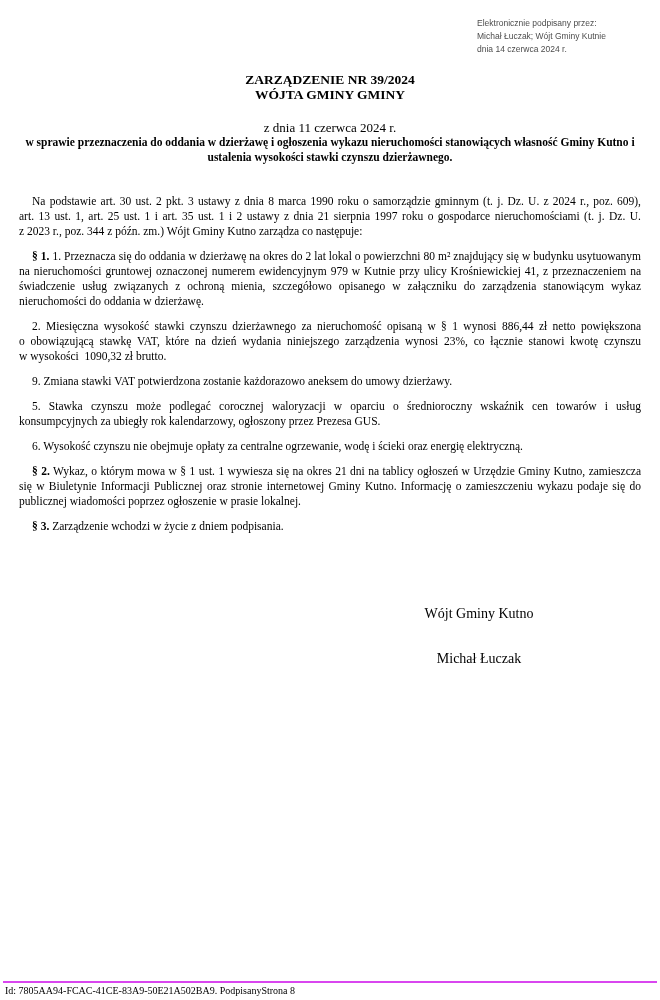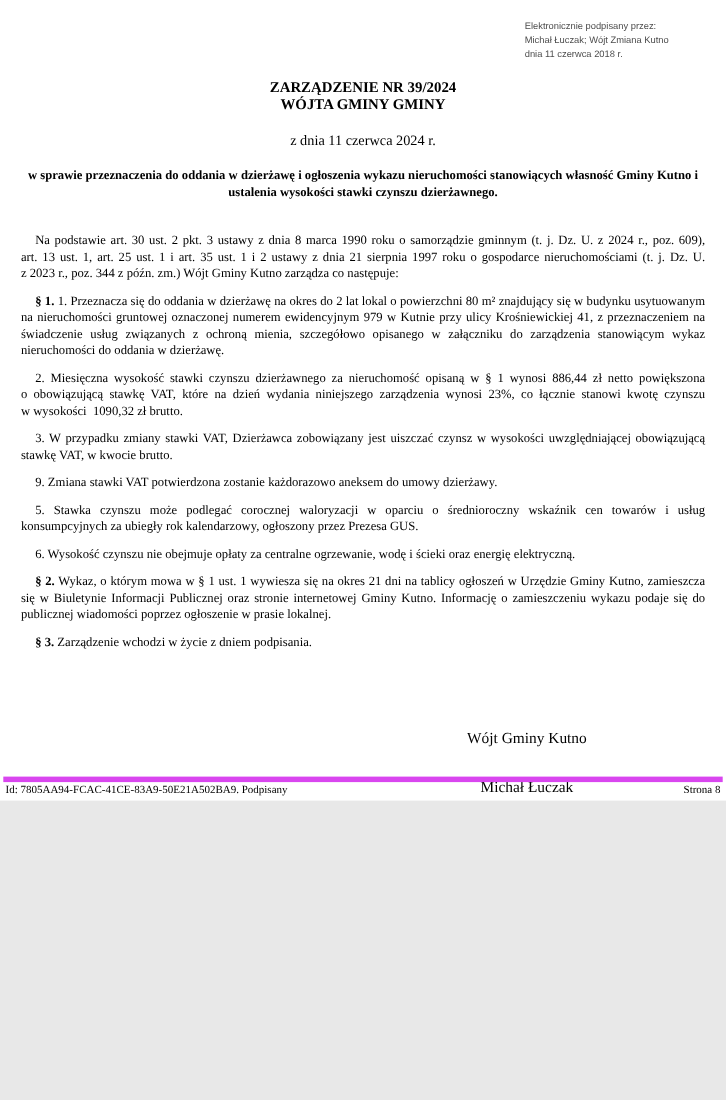--- a/index.html
+++ b/index.html
@@ -3,21 +3,21 @@
 <meta charset="utf-8">
 <style>
   html, body {
     margin: 0;
     padding: 0;
     background: #e8e8e8;
   }
   .page {
     position: relative;
     width: 660px;
-    height: 728px;
+    height: 1000px;
     margin: 0 auto;
     background: #ffffff;
     color: #000000;
     font-family: "Liberation Serif", "DejaVu Serif", serif;
     overflow: hidden;
     box-sizing: border-box;
     padding: 72px 19px 0 19px;
   }
   .stamp {
     position: absolute;
@@ -35,21 +35,20 @@
     font-weight: bold;
     line-height: 15px;
   }
   .date-line {
     margin-top: 18px;
     text-align: center;
     font-size: 13px;
     line-height: 15px;
   }
   .subject {
-    margin-top: 18px;
     text-align: center;
     font-size: 11.5px;
     font-weight: bold;
     line-height: 15px;
   }
   .body {
     margin-top: 29px;
     font-size: 11.5px;
     line-height: 15px;
   }
@@ -69,53 +68,52 @@
   }
   .sig-name {
     margin-top: 30px;
     font-weight: normal;
   }
   .footer {
     position: absolute;
     left: 3px;
     right: 3px;
     bottom: 3px;
-    border-top: 5px solid #d946ef;
+    border-top: 2px solid #d946ef;
     padding: 2px 2px 0 2px;
     display: flex;
-    justify-content: space-between;
+    justify-content: flex-start;
     font-size: 10px;
     line-height: 12px;
   }
 </style>
 </head>
 <body>
 
 <div class="page">
 
   <div class="stamp">
     <div>Elektronicznie podpisany przez:</div>
-    <div>Michał Łuczak; Wójt Zmiana Kutno</div>
-    <div>dnia 11 czerwca 2018 r.</div>
+    <div>Michał Łuczak; Wójt Gminy Kutnie</div>
+    <div>dnia 14 czerwca 2024 r.</div>
   </div>
 
   <h1 class="title">
     <span>ZARZĄDZENIE NR 39/2024</span><br>
     <span>WÓJTA GMINY GMINY</span>
   </h1>
 
   <div class="date-line">z dnia 11 czerwca 2024 r.</div>
 
   <div class="subject">w sprawie przeznaczenia do oddania w dzierżawę i ogłoszenia wykazu nieruchomości stanowiących własność Gminy Kutno i ustalenia wysokości stawki czynszu dzierżawnego.</div>
 
   <div class="body">
     <p><b></b><span>Na podstawie art.&nbsp;30&nbsp;ust.&nbsp;2&nbsp;pkt.&nbsp;3&nbsp;ustawy z&nbsp;dnia 8&nbsp;marca 1990&nbsp;roku o&nbsp;samorządzie gminnym (t.&nbsp;j. Dz.&nbsp;U. z&nbsp;2024&nbsp;r., poz.&nbsp;609), art.&nbsp;13&nbsp;ust.&nbsp;1, art.&nbsp;25&nbsp;ust.&nbsp;1&nbsp;i&nbsp;art.&nbsp;35&nbsp;ust.&nbsp;1&nbsp;i&nbsp;2 ustawy z&nbsp;dnia 21&nbsp;sierpnia 1997&nbsp;roku o&nbsp;gospodarce nieruchomościami (t.&nbsp;j. Dz.&nbsp;U. z&nbsp;2023&nbsp;r., poz.&nbsp;344&nbsp;z&nbsp;późn. zm.) Wójt Gminy Kutno zarządza co następuje:</span></p>
     <p><b>§ 1.</b><span> 1. Przeznacza się do oddania w dzierżawę na okres do 2&nbsp;lat lokal o&nbsp;powierzchni 80&nbsp;m² znajdujący się w&nbsp;budynku usytuowanym na nieruchomości gruntowej oznaczonej numerem ewidencyjnym 979 w&nbsp;Kutnie przy ulicy Krośniewickiej 41, z&nbsp;przeznaczeniem na świadczenie usług związanych z&nbsp;ochroną mienia, szczegółowo opisanego w&nbsp;załączniku do zarządzenia stanowiącym wykaz nieruchomości do oddania w&nbsp;dzierżawę.</span></p>
     <p><b></b><span>2. Miesięczna wysokość stawki czynszu dzierżawnego za nieruchomość opisaną w&nbsp;§ 1&nbsp;wynosi 886,44 zł netto powiększona o&nbsp;obowiązującą stawkę VAT, które na dzień wydania niniejszego zarządzenia wynosi 23%, co łącznie stanowi kwotę czynszu w&nbsp;wysokości &nbsp;1090,32 zł brutto.</span></p>
-    <p><b></b><span>3. W przypadku zmiany stawki VAT, Dzierżawca zobowiązany jest uiszczać czynsz w&nbsp;wysokości uwzględniającej obowiązującą stawkę VAT, w&nbsp;kwocie brutto.</span></p>
     <p><b></b><span>9. Zmiana stawki VAT potwierdzona zostanie każdorazowo aneksem do umowy dzierżawy.</span></p>
     <p><b></b><span>5. Stawka czynszu może podlegać corocznej waloryzacji w&nbsp;oparciu o&nbsp;średnioroczny wskaźnik cen towarów i&nbsp;usług konsumpcyjnych za ubiegły rok kalendarzowy, ogłoszony przez Prezesa GUS.</span></p>
     <p><b></b><span>6. Wysokość czynszu nie obejmuje opłaty za centralne ogrzewanie, wodę i&nbsp;ścieki oraz energię elektryczną.</span></p>
     <p><b>§ 2.</b><span> Wykaz, o&nbsp;którym mowa w&nbsp;§ 1&nbsp;ust.&nbsp;1&nbsp;wywiesza się na okres 21&nbsp;dni na tablicy ogłoszeń w&nbsp;Urzędzie Gminy Kutno, zamieszcza się w&nbsp;Biuletynie Informacji Publicznej oraz stronie internetowej Gminy Kutno. Informację o&nbsp;zamieszczeniu wykazu podaje się do publicznej wiadomości poprzez ogłoszenie w&nbsp;prasie lokalnej.</span></p>
     <p><b>§ 3.</b><span> Zarządzenie wchodzi w życie z dniem podpisania.</span></p>
   </div>
 
   <div class="sig-block">
     <div>Wójt Gminy Kutno</div>
     <div class="sig-name">Michał Łuczak</div>

